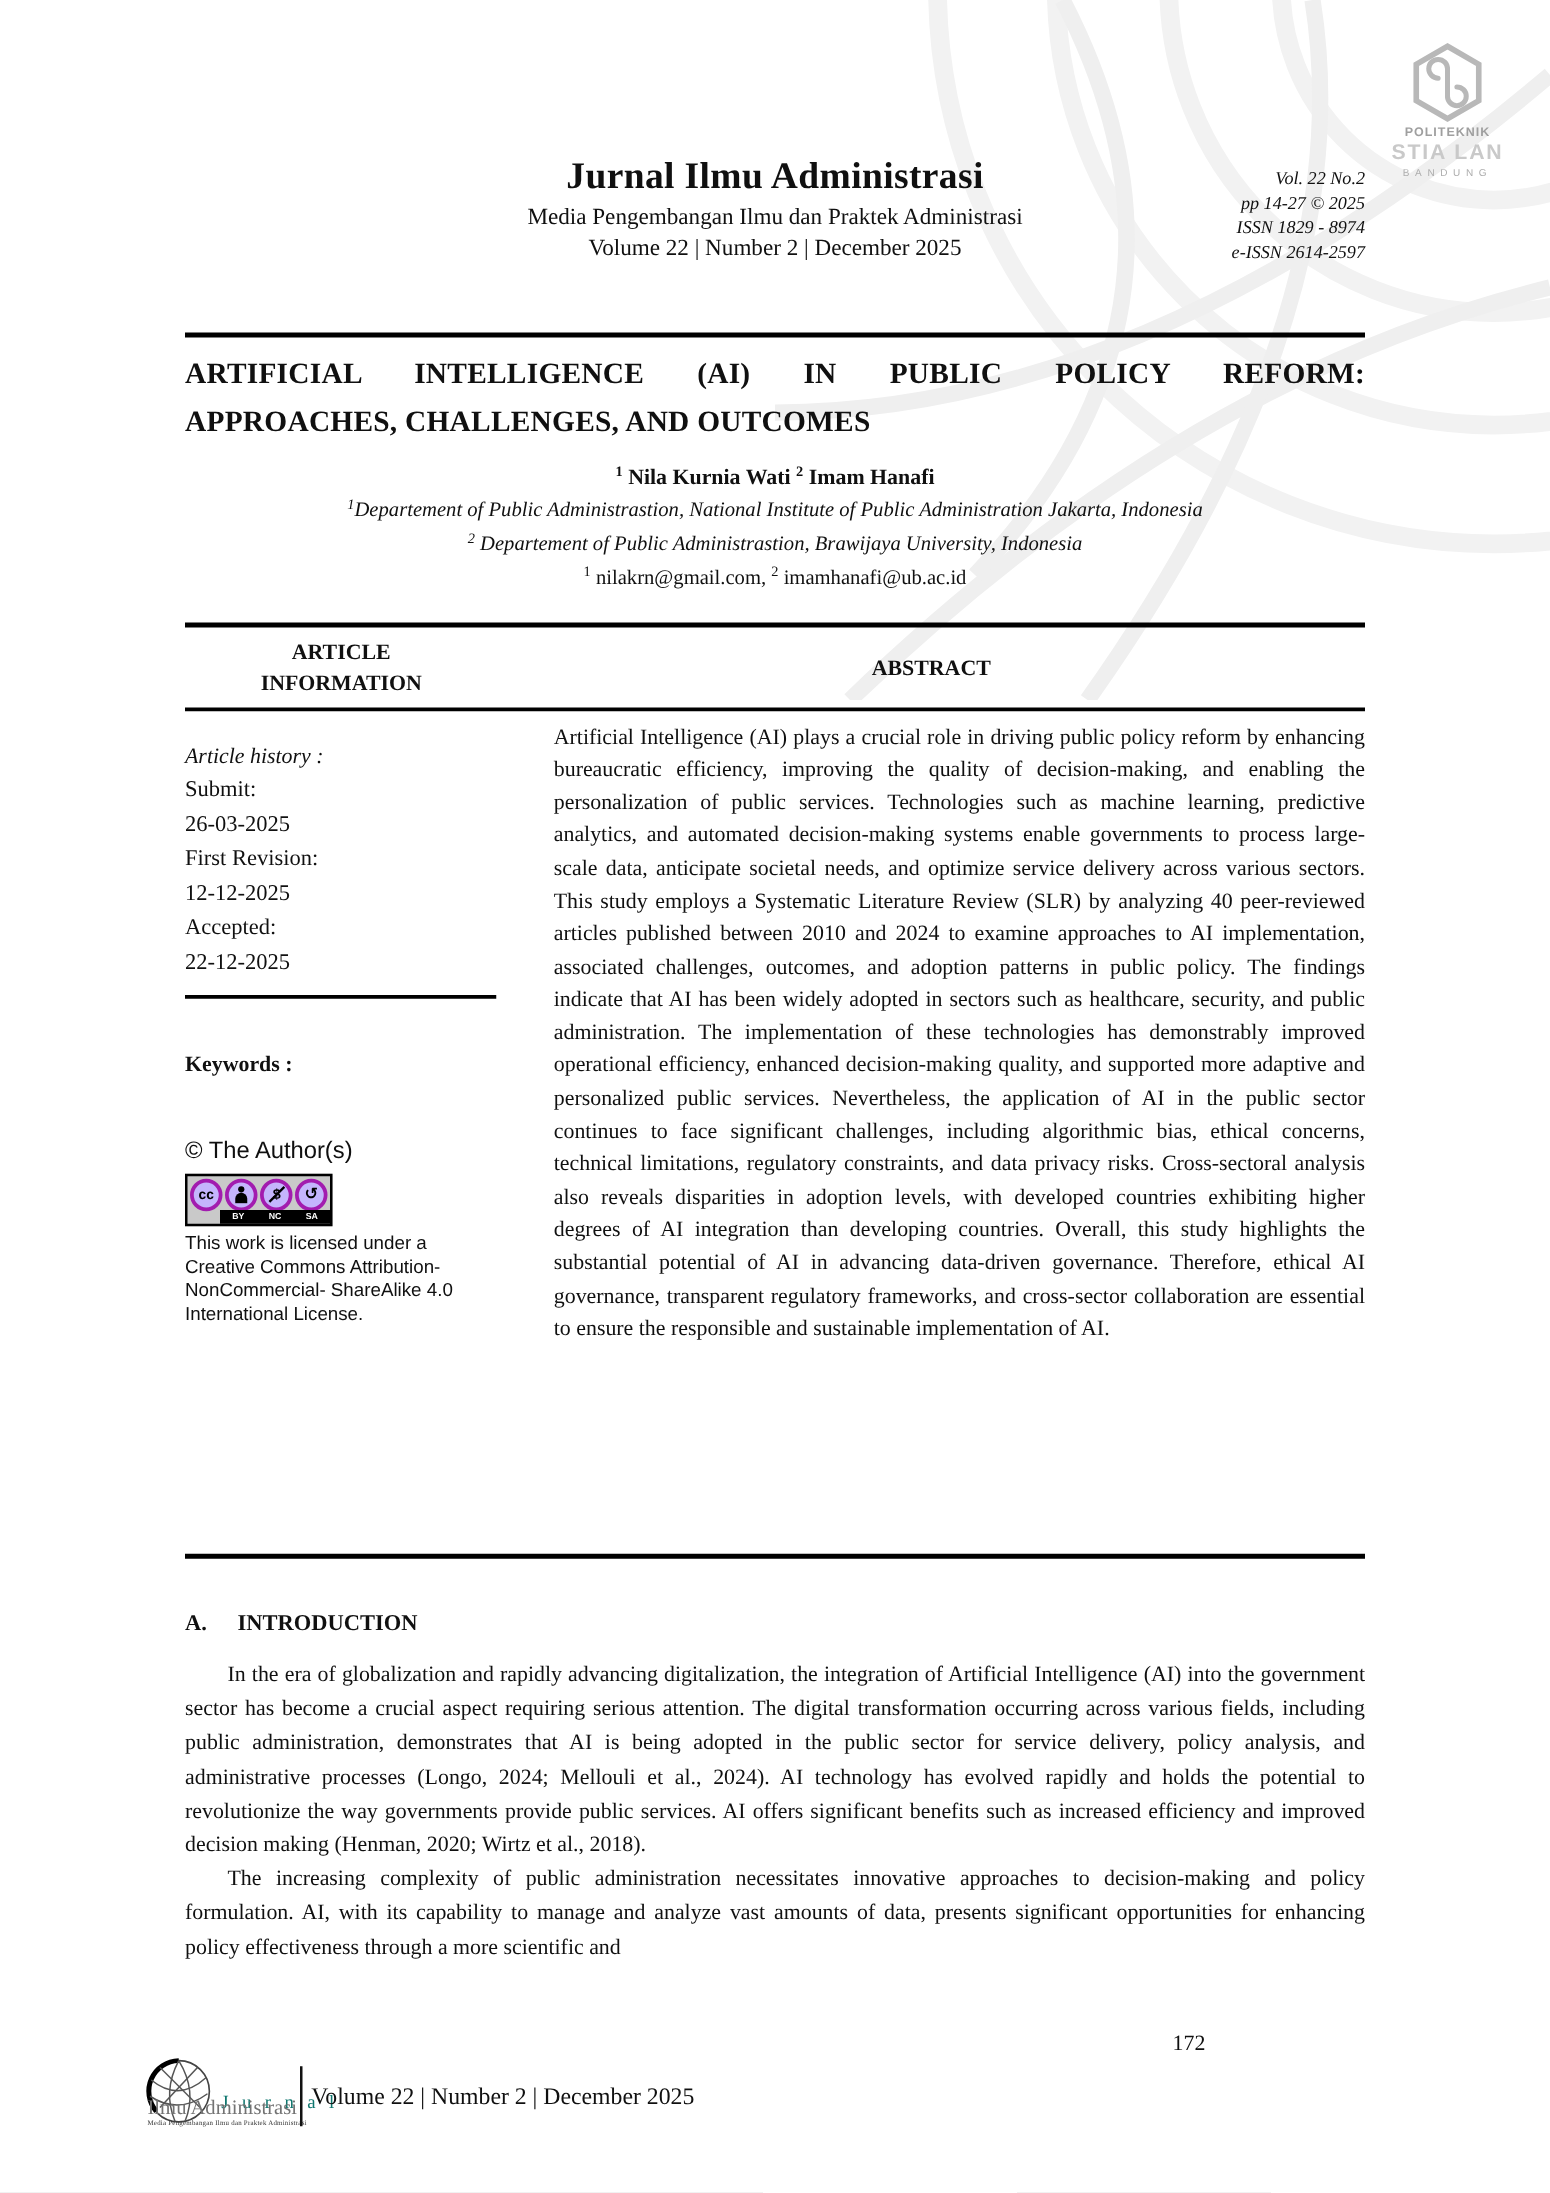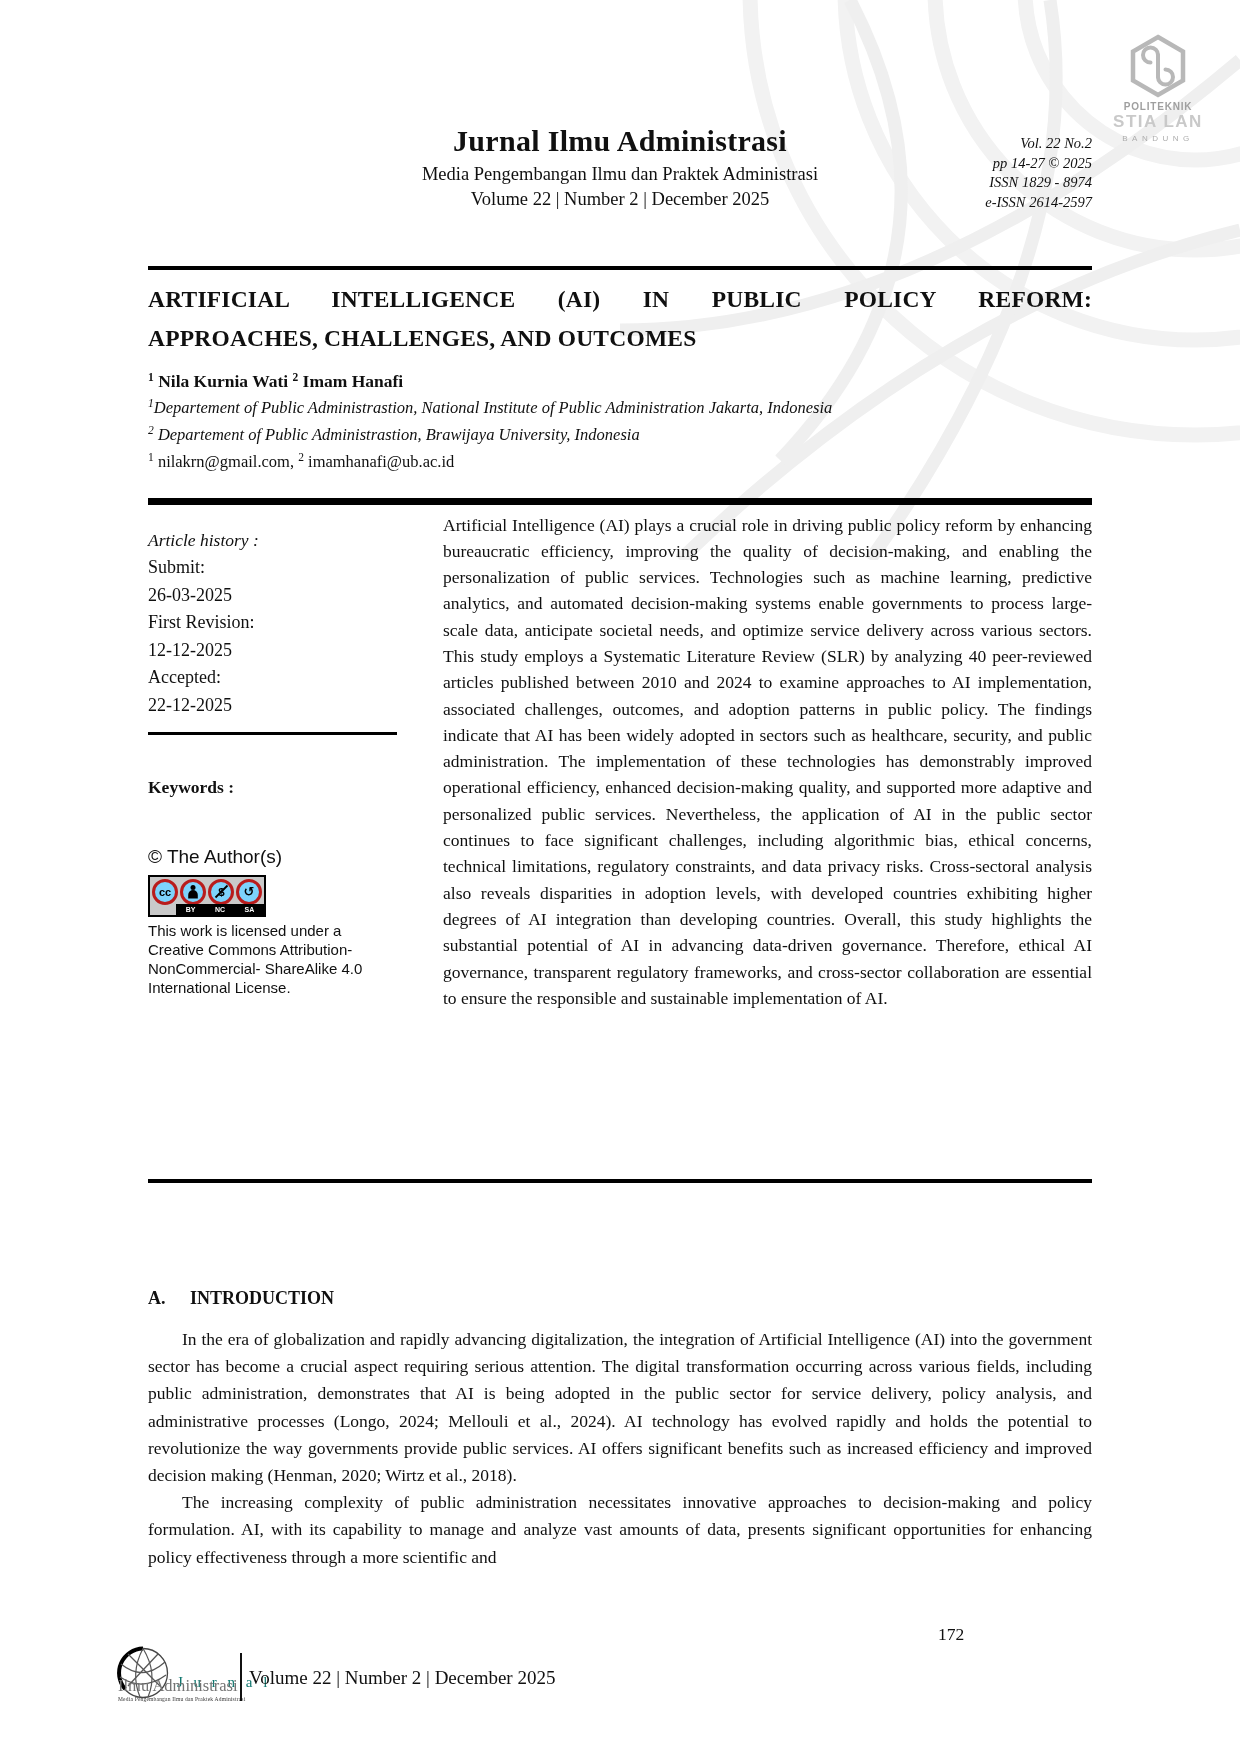--- a/index.html
+++ b/index.html
@@ -24,21 +24,21 @@
   .journal-sub{font-size:18.5px;margin-top:6px;}
   .journal-vol{font-size:18.5px;margin-top:4px;}
   .issue-meta{position:absolute;right:0;top:10px;text-align:right;font-style:italic;font-size:14.5px;line-height:19.5px;}
 
   .rule{background:#000;}
   .rule-title{position:absolute;left:148px;top:266px;width:944px;height:4px;}
 
   
   .article-title{position:absolute;left:148px;top:280px;width:944px;font-weight:bold;font-size:23.5px;line-height:39px;letter-spacing:.2px;}
   .t1{text-align:justify;text-align-last:justify;}
-  .byline{position:absolute;left:148px;top:368px;width:944px;}
+  .byline{position:absolute;left:148px;top:368px;width:944px;text-align:center;}
   .authors{font-weight:bold;font-size:17.5px;line-height:26px;}
   .affil{font-style:italic;font-size:16.5px;line-height:27px;}
   .emails{font-size:16.5px;line-height:27px;}
 
   
   .info-table{position:absolute;left:148px;top:498px;width:944px;}
   .tbl-rule-top{height:4px;}
   .tbl-rule-mid{height:2.5px;}
   .tbl-rule-bottom{height:4px;}
   .tbl-head{display:flex;min-height:64px;}
@@ -52,21 +52,21 @@
   .left-rule{height:2.5px;background:#000;width:249px;margin-top:13px;}
   .kw-label{font-weight:bold;font-size:17.5px;line-height:27px;margin-top:39px;}
   .kw-text{font-style:italic;font-size:18px;line-height:28px;text-align:justify;width:214px;}
   .copyright{font-family:Liberation Sans, sans-serif;font-size:19px;margin-top:45px;}
   .license{font-family:"Liberation Sans",sans-serif;font-size:15px;line-height:19px;width:234px;margin-top:4px;}
   .cell-right-body{margin-left:45px;width:649px;font-size:17.5px;line-height:26.3px;text-align:justify;padding-top:7px;box-sizing:border-box;}
 
   
   .cc-badge{position:relative;width:118px;height:42px;background:#c9c9c9;border:2px solid #000;box-sizing:border-box;margin-top:7px;}
   .cc-circles{display:flex;gap:2px;padding:2px 0 0 2px;}
-  .cc-c{width:26px;height:26px;border-radius:50%;border:3px solid #b91c1c;background:#7dd3fc;box-sizing:border-box;
+  .cc-c{width:26px;height:26px;border-radius:50%;border:3px solid #a21caf;background:#c4b5fd;box-sizing:border-box;
         display:flex;align-items:center;justify-content:center;
         font-family:"Liberation Sans",sans-serif;font-weight:bold;font-size:11px;color:#000;}
   .cc-sa-glyph{font-family:"DejaVu Sans",sans-serif;font-size:13px;font-weight:bold;line-height:1;}
   .cc-strip{position:absolute;left:26px;right:0;bottom:0;height:11px;background:#000;color:#fff;
             font-family:"Liberation Sans",sans-serif;font-size:7px;font-weight:bold;
             display:flex;justify-content:space-around;align-items:center;}
 
   
   .section{position:absolute;left:148px;top:1288px;width:944px;}
   .sec-head{font-weight:bold;font-size:18px;}
@@ -150,20 +150,28 @@
       <sup>2</sup> <span>Departement of Public Administrastion, Brawijaya University, Indonesia</span>
     </div>
     <div class="emails">
       <sup>1</sup> <span>nilakrn@gmail.com,</span>
       <sup>2</sup> <span>imamhanafi@ub.ac.id</span>
     </div>
   </div>
 
   <div class="info-table">
     <div class="rule tbl-rule-top"></div>
+    <div class="tbl-head">
+      <div class="cell-left-head">
+        <span>ARTICLE INFORMATION</span>
+      </div>
+      <div class="cell-right-head">
+        <span>ABSTRACT</span>
+      </div>
+    </div>
     <div class="rule tbl-rule-mid"></div>
 
     <div class="tbl-body">
       <div class="cell-left-body">
         <div class="article-history">Article history :</div>
         <div class="hist">Submit:</div>
         <div class="hist">26-03-2025</div>
         <div class="hist">First Revision:</div>
         <div class="hist">12-12-2025</div>
         <div class="hist">Accepted:</div>

